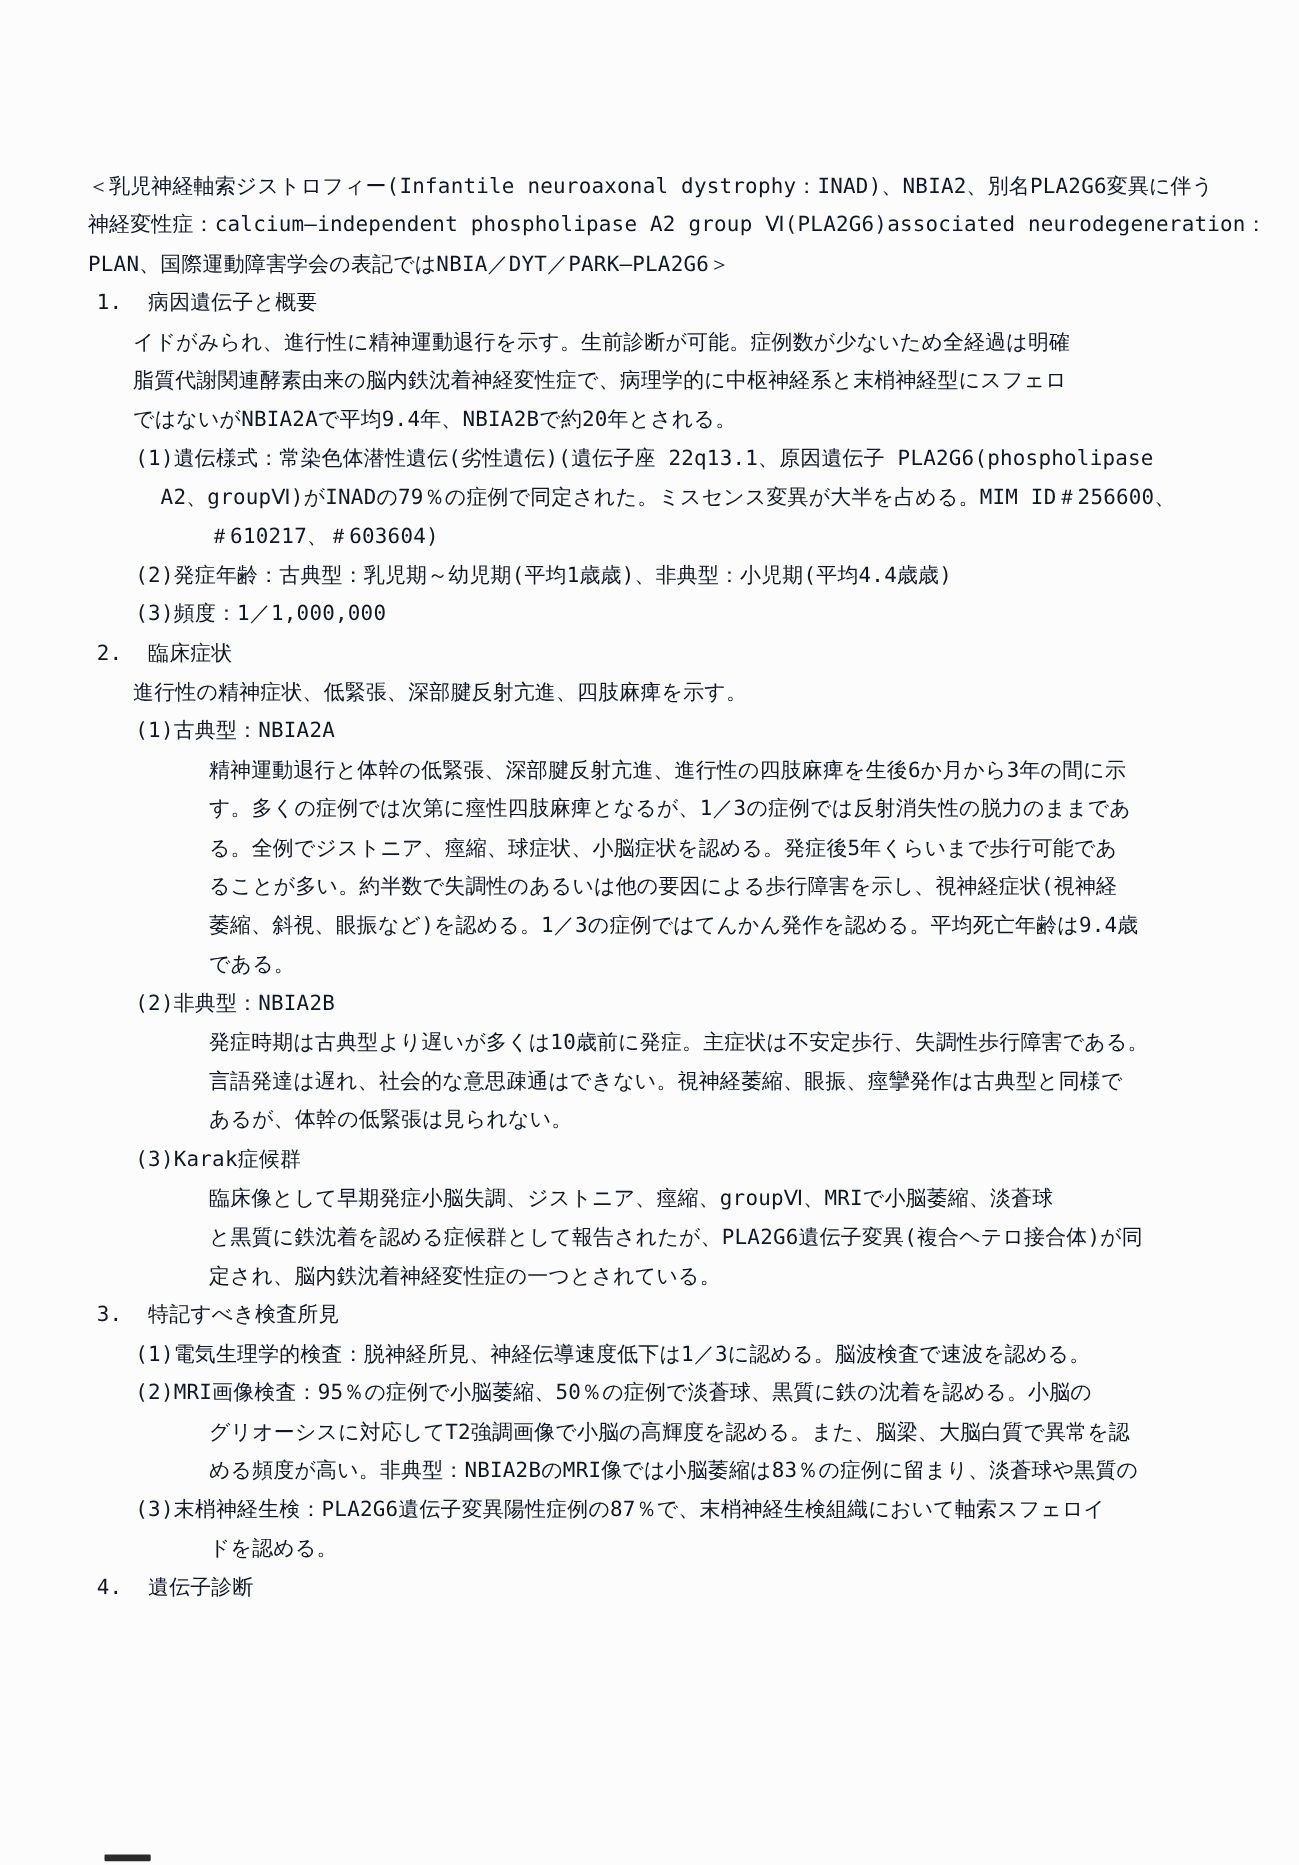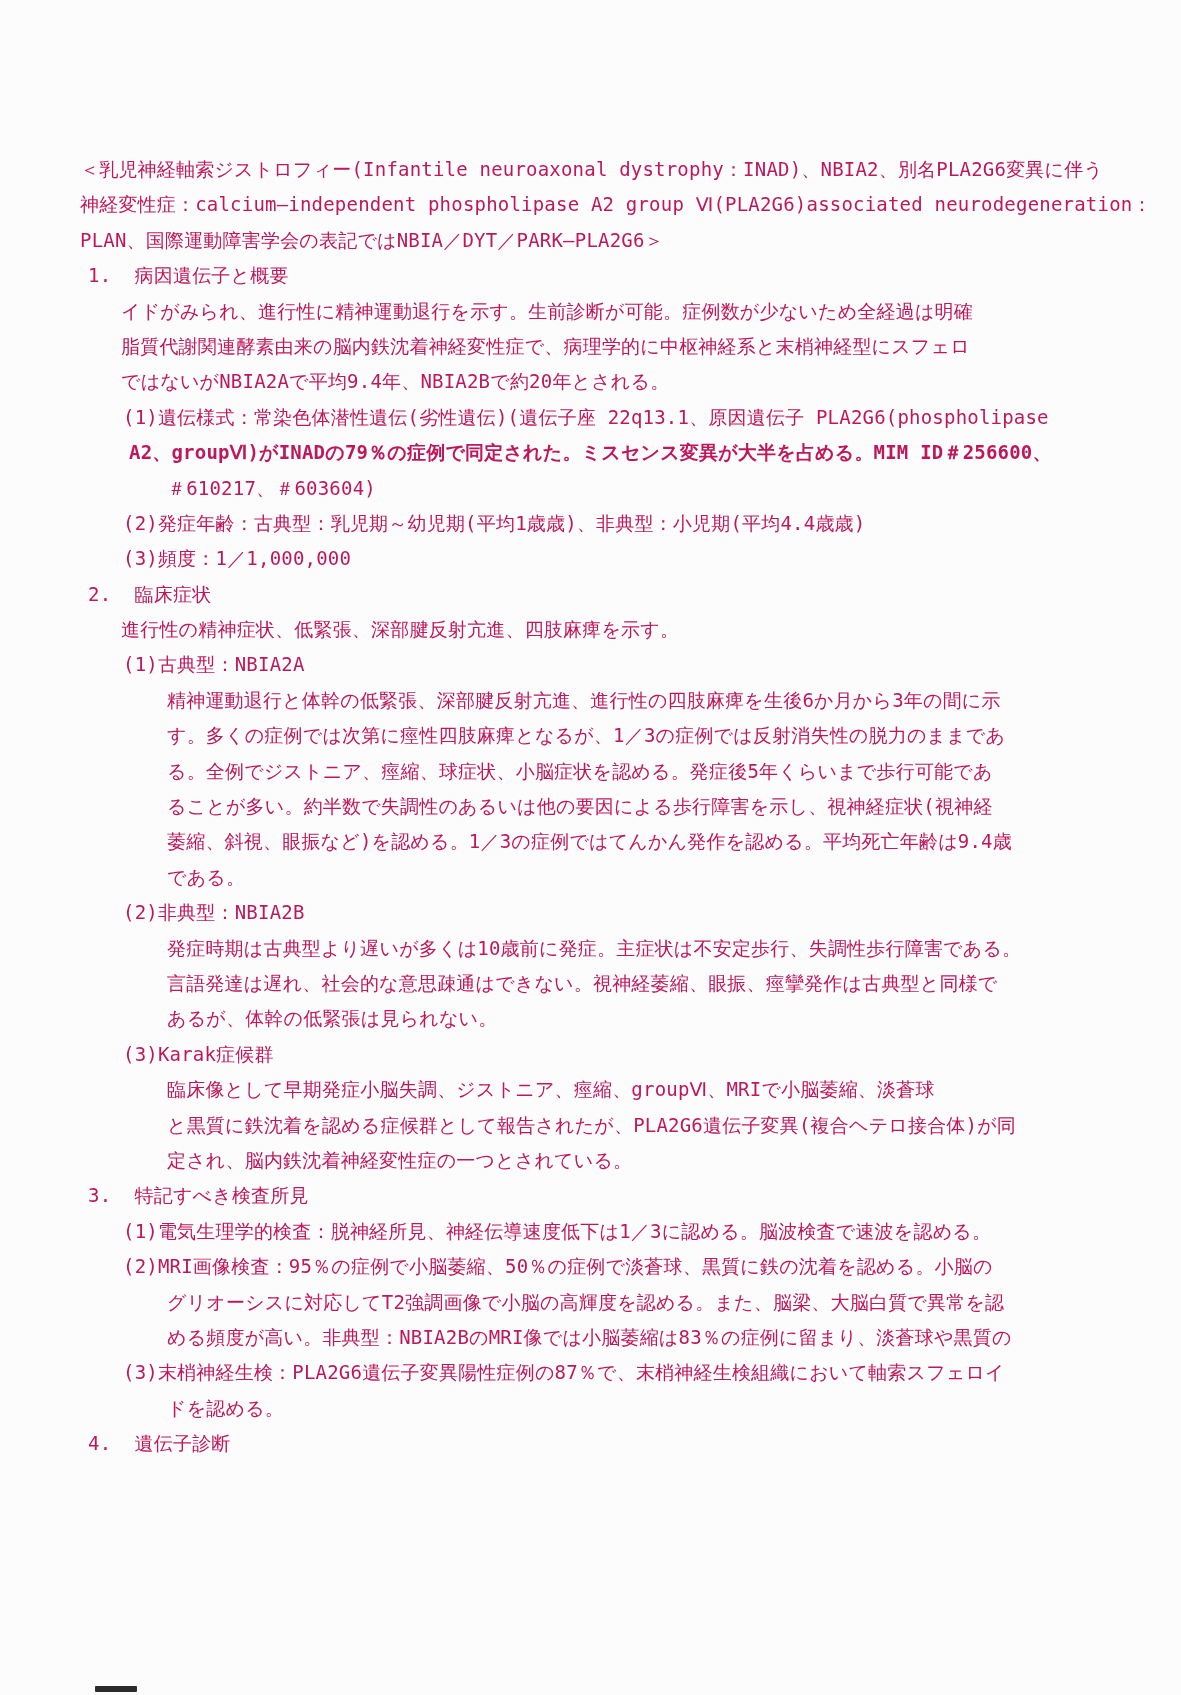--- a/index.html
+++ b/index.html
@@ -7,42 +7,42 @@
     padding: 0;
     background: #fcfcfc;
   }
   .page {
     position: relative;
     width: 1181px;
     height: 1695px;
     background: #fcfcfc;
     overflow: hidden;
     font-family: "DejaVu Sans Mono", "Liberation Mono", monospace;
-    color: #be185d;
+    color: #0f172a;
   }
   .doc {
     position: absolute;
     top: 152px;
     left: 80px;
     width: 1040px;
   }
   .line {
     white-space: pre;
     font-size: 19px;
     line-height: 35.4px;
     height: 35.4px;
     letter-spacing: 0.2px;
   }
   
   .lv-t   { margin-left: 0; }      
   .lv-h   { margin-left: 8px; }    
   .lv-b1  { margin-left: 41px; }   
   .lv-n1  { margin-left: 43px; }   
-  .lv-b2  { margin-left: 87px; }   
-  .lv-b2a { margin-left: 49px; font-weight: bold; }   
+  .lv-b2  { margin-left: 110px; }   
+  .lv-b2a { margin-left: 66px; }   
   .bottom-mark {
     position: absolute;
     left: 95px;
     top: 1686px;
     width: 42px;
     height: 6px;
     background: #2b2b2b;
     border-radius: 1px;
   }
 </style>

